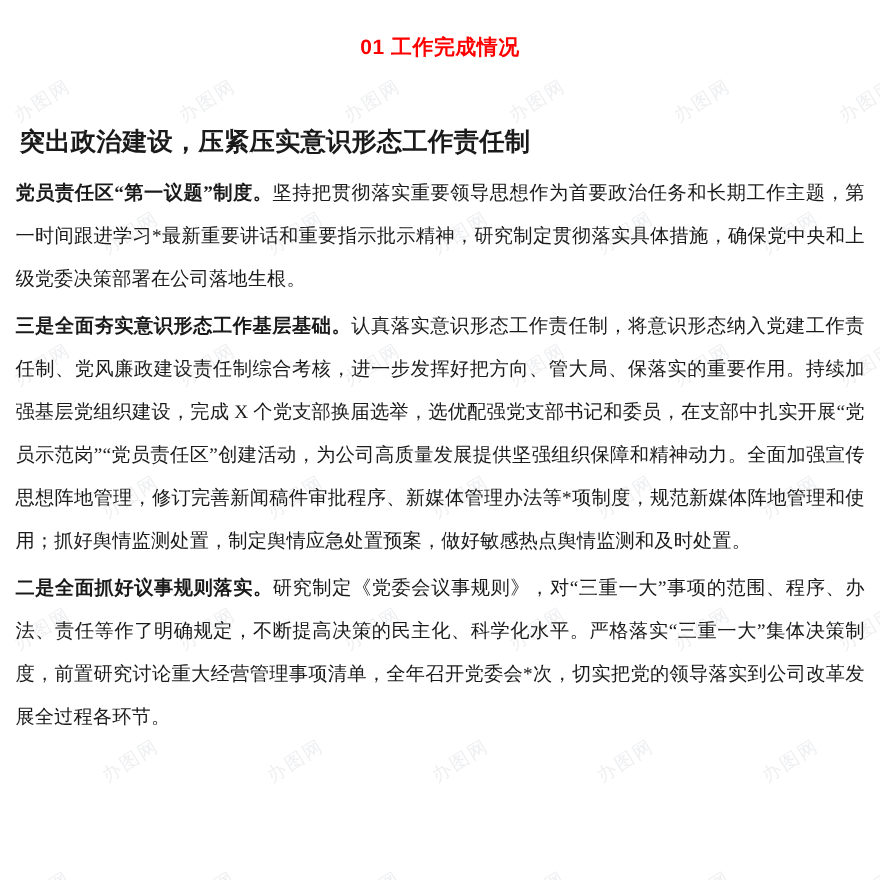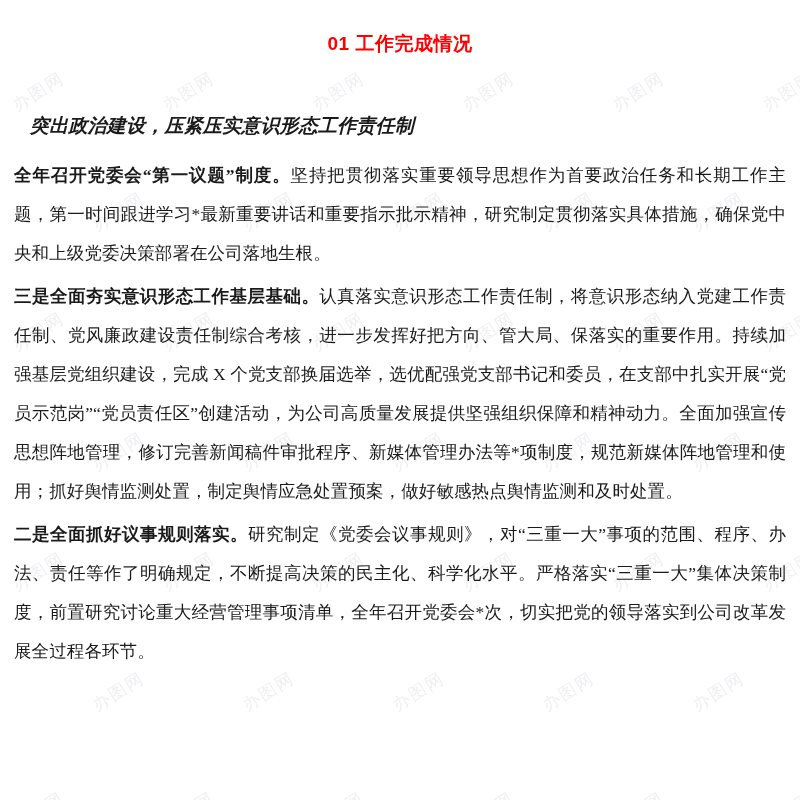--- a/index.html
+++ b/index.html
@@ -52,25 +52,24 @@
     font-weight: bold;
     font-size: 19px;
     letter-spacing: 0.5px;
     margin: 0;
     padding-top: 32px;
     line-height: 1.3;
   }
 
   .section-heading {
     font-weight: bold;
-    font-size: 19px;
+    font-size: 23px;
     line-height: 1.55;
-    margin: 16px;
+    margin: 4px;
     letter-spacing: 0.2px;
-    font-style: italic;
   }
   .heading-top-gap { margin-top: 54px; }
   .heading-bottom-gap { margin-top: 68px; }
 
   .body-para {
     font-size: 17.5px;
     line-height: 39px;
     margin: 0;
     text-align: justify;
     text-justify: inter-ideograph;
@@ -125,21 +124,21 @@
     <span class="wm" style="left: 760px; top: 800px;">办图网</span>
   </div>
 
 <div id="page">
 
   <h1 class="doc-title">01 工作完成情况</h1>
 
   <p class="section-heading heading-top-gap">突出政治建设，压紧压实意识形态工作责任制</p>
 
   <p class="body-para first-para">
-    <span class="lead">全年召开党委会“第一议题”制度。</span><span>坚持把贯彻落实重要领导思想作为首要政治任务和长期工作主题，第一时间跟进学习*最新重要讲话和重要指示批示精神，研究制定贯彻落实具体措施，确保党中央和上级党委决策部署在公司落地生根。</span>
+    <span class="lead">党员责任区“第一议题”制度。</span><span>坚持把贯彻落实重要领导思想作为首要政治任务和长期工作主题，第一时间跟进学习*最新重要讲话和重要指示批示精神，研究制定贯彻落实具体措施，确保党中央和上级党委决策部署在公司落地生根。</span>
   </p>
 
   <p class="body-para para-gap">
     <span class="lead">三是全面夯实意识形态工作基层基础。</span><span>认真落实意识形态工作责任制，将意识形态纳入党建工作责任制、党风廉政建设责任制综合考核，进一步发挥好把方向、管大局、保落实的重要作用。持续加强基层党组织建设，完成 X 个党支部换届选举，选优配强党支部书记和委员，在支部中扎实开展“党员示范岗”“党员责任区”创建活动，为公司高质量发展提供坚强组织保障和精神动力。全面加强宣传思想阵地管理，修订完善新闻稿件审批程序、新媒体管理办法等*项制度，规范新媒体阵地管理和使用；抓好舆情监测处置，制定舆情应急处置预案，做好敏感热点舆情监测和及时处置。</span>
   </p>
 
   <p class="body-para para-gap">
     <span class="lead">二是全面抓好议事规则落实。</span><span>研究制定《党委会议事规则》，对“三重一大”事项的范围、程序、办法、责任等作了明确规定，不断提高决策的民主化、科学化水平。严格落实“三重一大”集体决策制度，前置研究讨论重大经营管理事项清单，全年召开党委会*次，切实把党的领导落实到公司改革发展全过程各环节。</span>
   </p>
 

